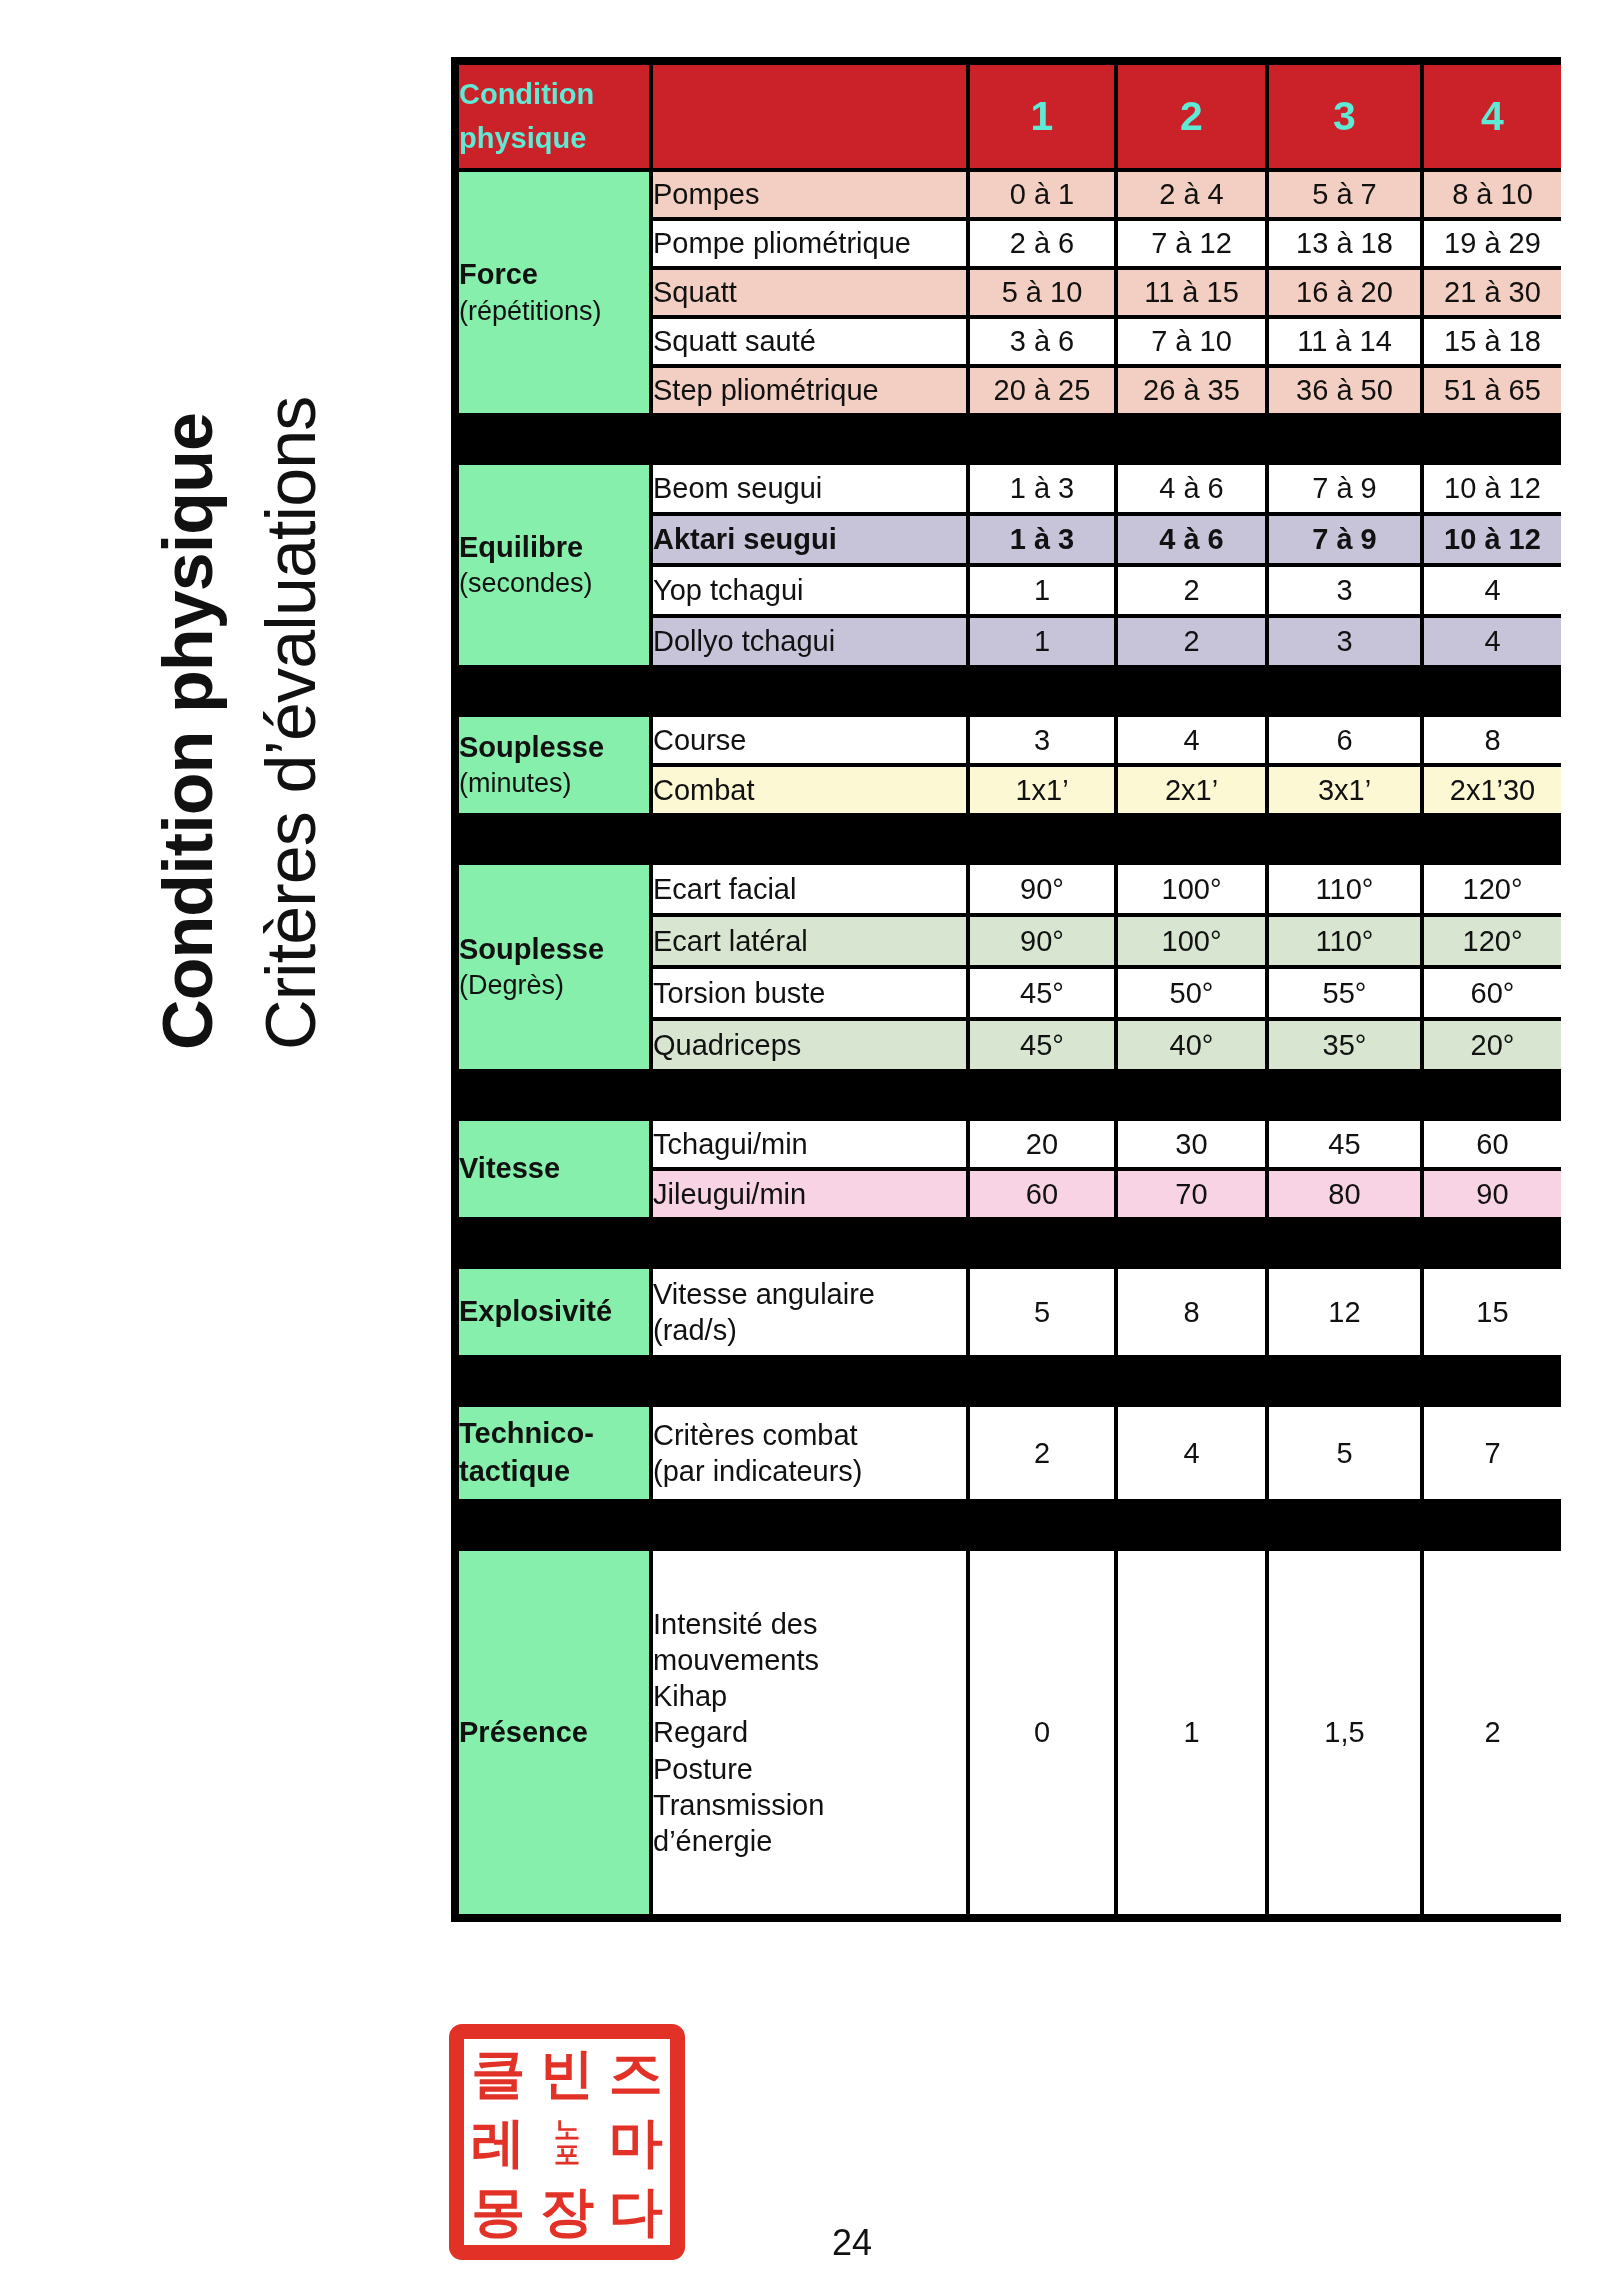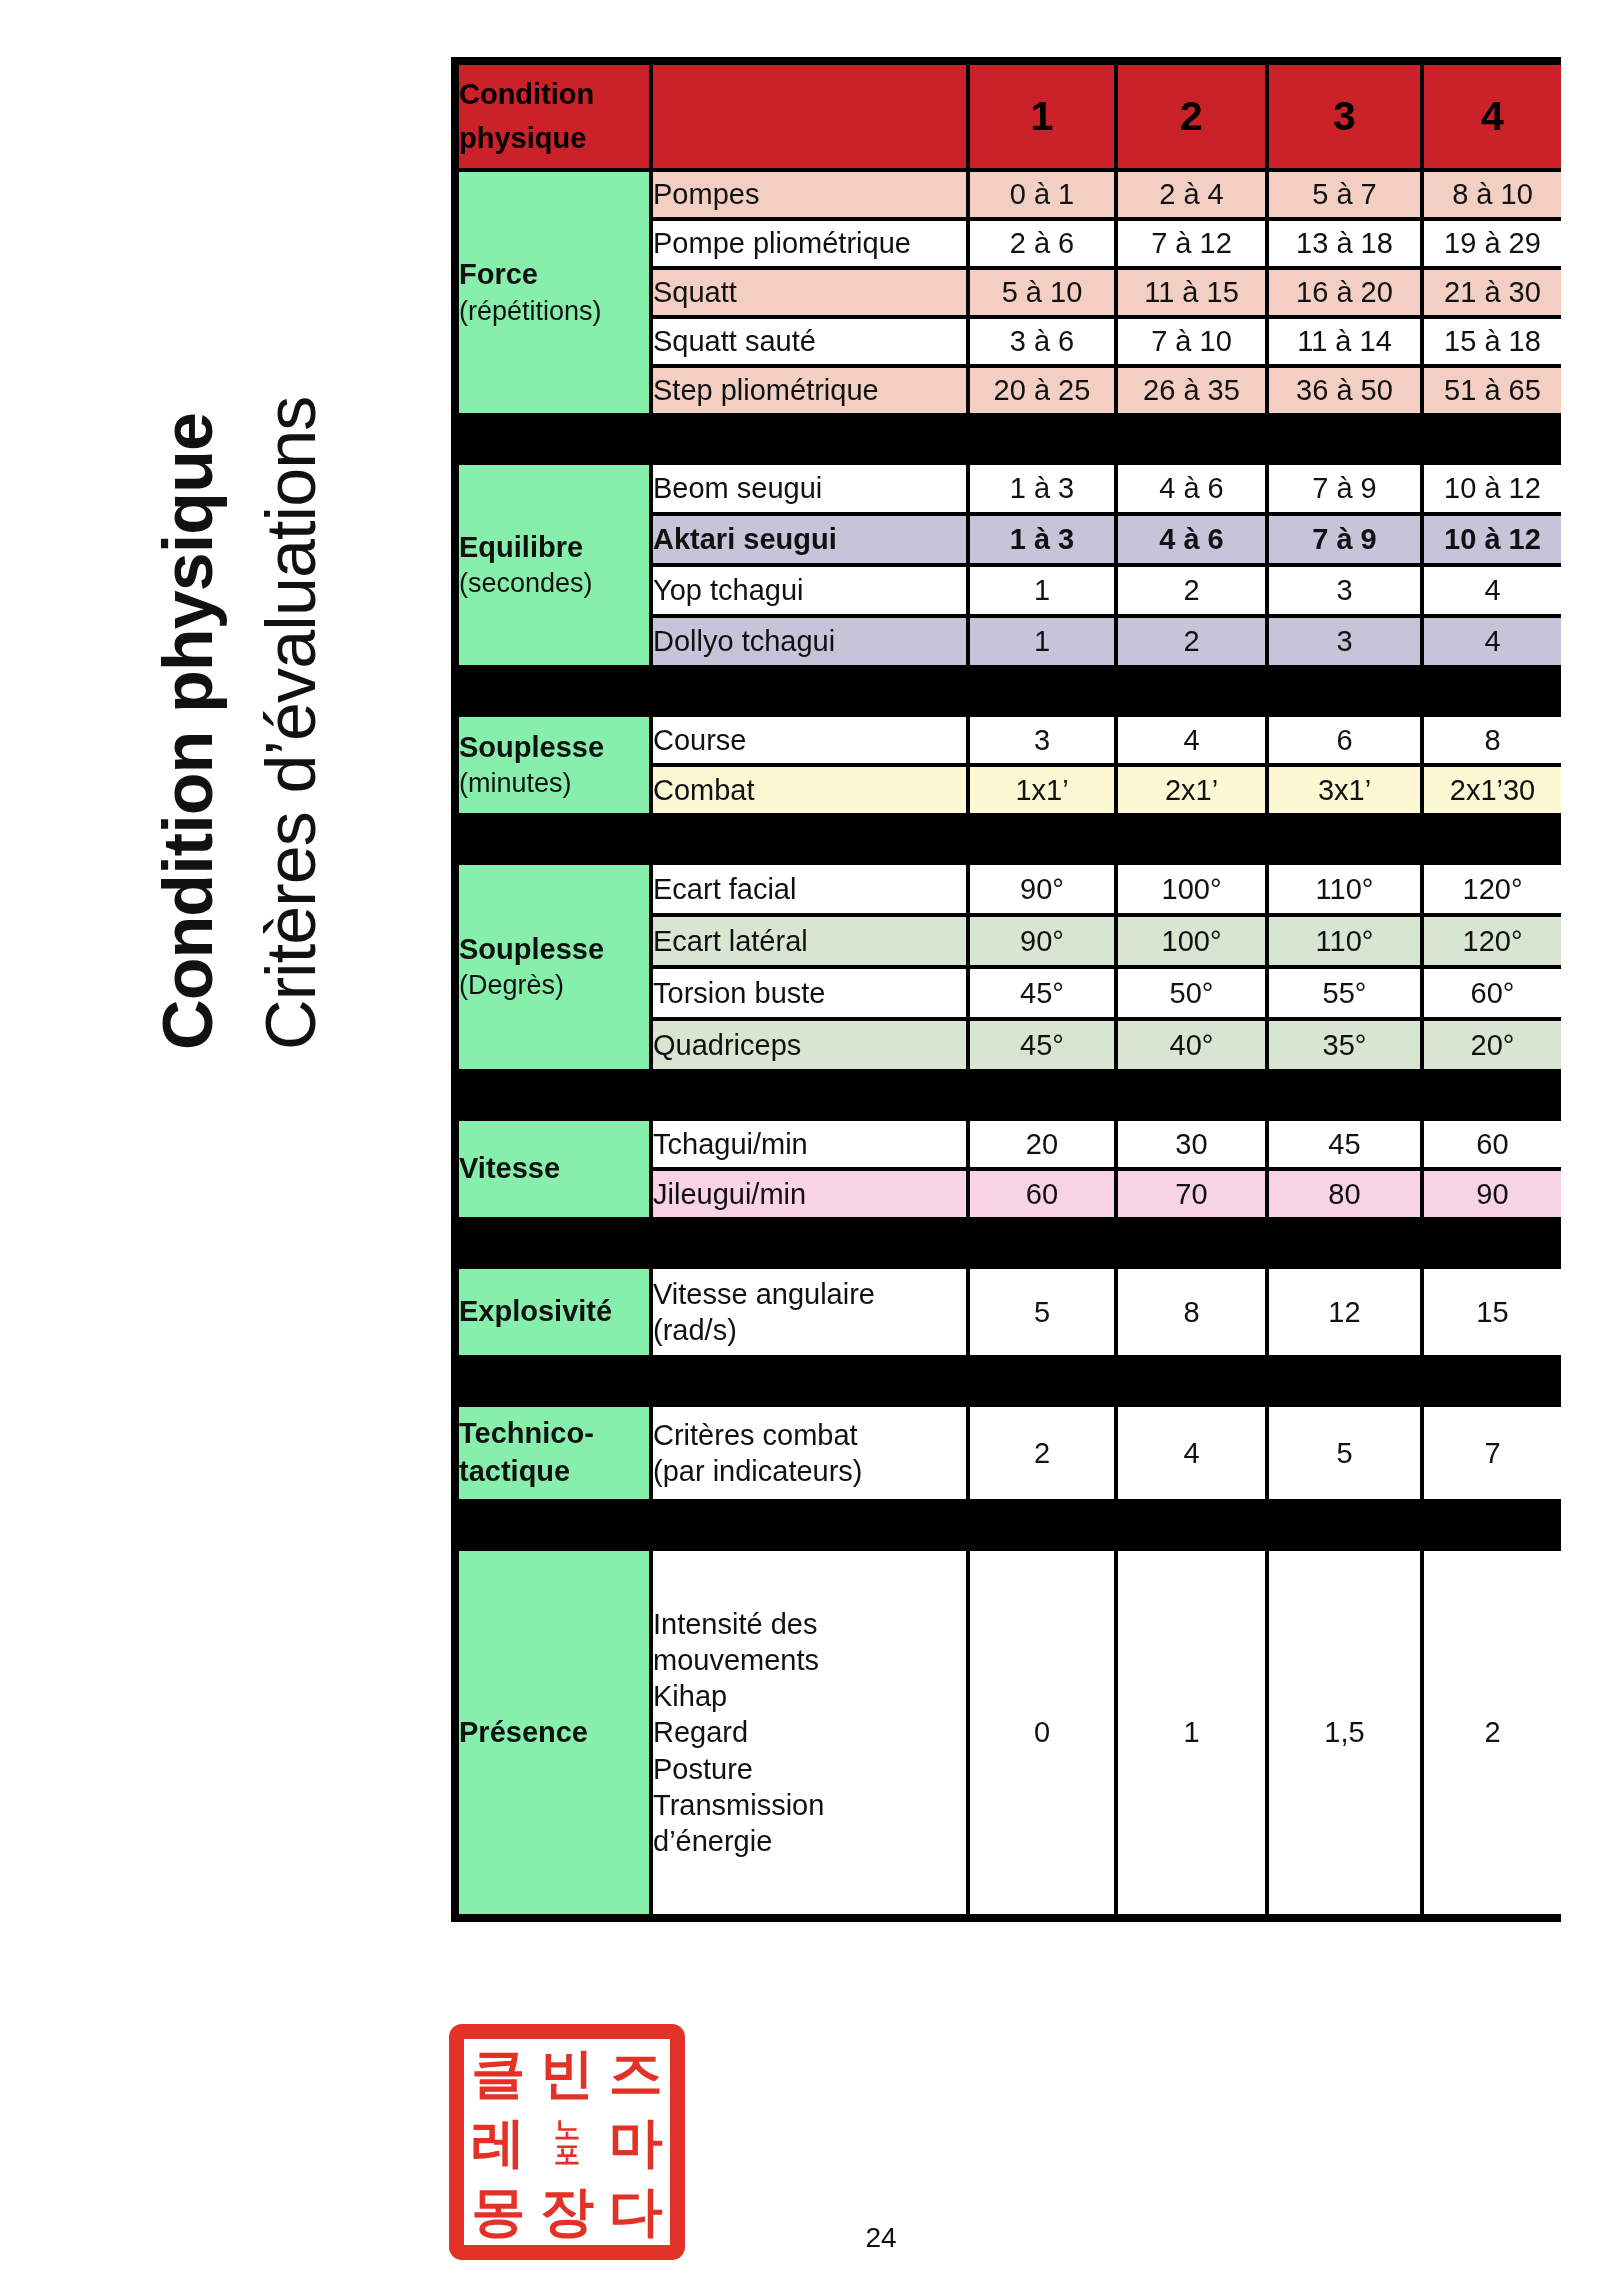--- a/index.html
+++ b/index.html
@@ -9,21 +9,21 @@
   .vertical-title{position:absolute;left:137px;top:1050px;width:701px;
         transform:rotate(-90deg);transform-origin:0 0;text-align:left;line-height:103px;}
   .vt-line1{font-size:70px;font-weight:700;letter-spacing:-0.9px;}
   .vt-line2{font-size:70px;font-weight:400;letter-spacing:-0.9px;}
   
   table.eval{position:absolute;left:451px;top:57px;border-collapse:collapse;table-layout:fixed;
         border-left:8.3px solid #000;border-top:8.3px solid #000;border-bottom:8.3px solid #000;}
   table.eval td,table.eval th{border:4.6px solid #000;padding:0 0 0 0;box-sizing:border-box;overflow:hidden;}
   table.eval td:last-child,table.eval th:last-child{border-right:none;}
   tr.hdr{height:109px;}
-  tr.hdr th{background:var(--header-red);color:#000000;vertical-align:middle;}
+  tr.hdr th{background:var(--header-red);color:#5eead4;vertical-align:middle;}
   th.cat-hd{text-align:left;padding-left:13px;font-size:29px;font-weight:700;line-height:1.5;}
   th.num-hd{text-align:center;font-size:41px;font-weight:700;}
   td.cat{background:#86efac;text-align:left;vertical-align:middle;padding-left:11px;line-height:1.3;}
   .cat-name{font-weight:700;font-size:29px;}
   .cat-unit{font-weight:400;font-size:27px;}
   td.lbl{text-align:left;vertical-align:middle;padding-left:13px;font-size:29px;line-height:1.25;}
   td.val{text-align:center;vertical-align:middle;font-size:29px;}
   tr.band td{background:#000;height:48px;border-color:#000;}
   .bg-pink{background:var(--pink);}
   .bg-lavender{background:var(--lavender);}
@@ -32,22 +32,22 @@
   .bg-rose{background:var(--rose);}
   .bg-white{background:#fff;}
   
   .stamp{position:absolute;left:449px;top:2024px;width:236px;height:236px;box-sizing:border-box;
         background:#fff;border:15.7px solid var(--stamp-red);border-radius:13px;
         display:grid;grid-template-columns:repeat(3,1fr);grid-template-rows:repeat(3,1fr);
         align-items:center;justify-items:center;color:var(--stamp-red);font-weight:700;}
   .stamp-cell{font-size:54px;line-height:1;}
   .stamp-cell.small{font-size:26px;line-height:0.95;width:28px;word-break:break-all;text-align:center;}
   
-  .page-number{position:absolute;left:812px;top:2222px;width:138px;text-align:center;
-        font-size:28px;color:#111;}
+  .page-number{position:absolute;left:832px;top:2222px;width:138px;
+        font-size:36px;color:#111;}
 </style>
 </head>
 <body>
 
 <div class="page">
 
   <div class="vertical-title">
     <div class="vt-line1">Condition physique</div>
     <div class="vt-line2">Critères d’évaluations</div>
   </div>

